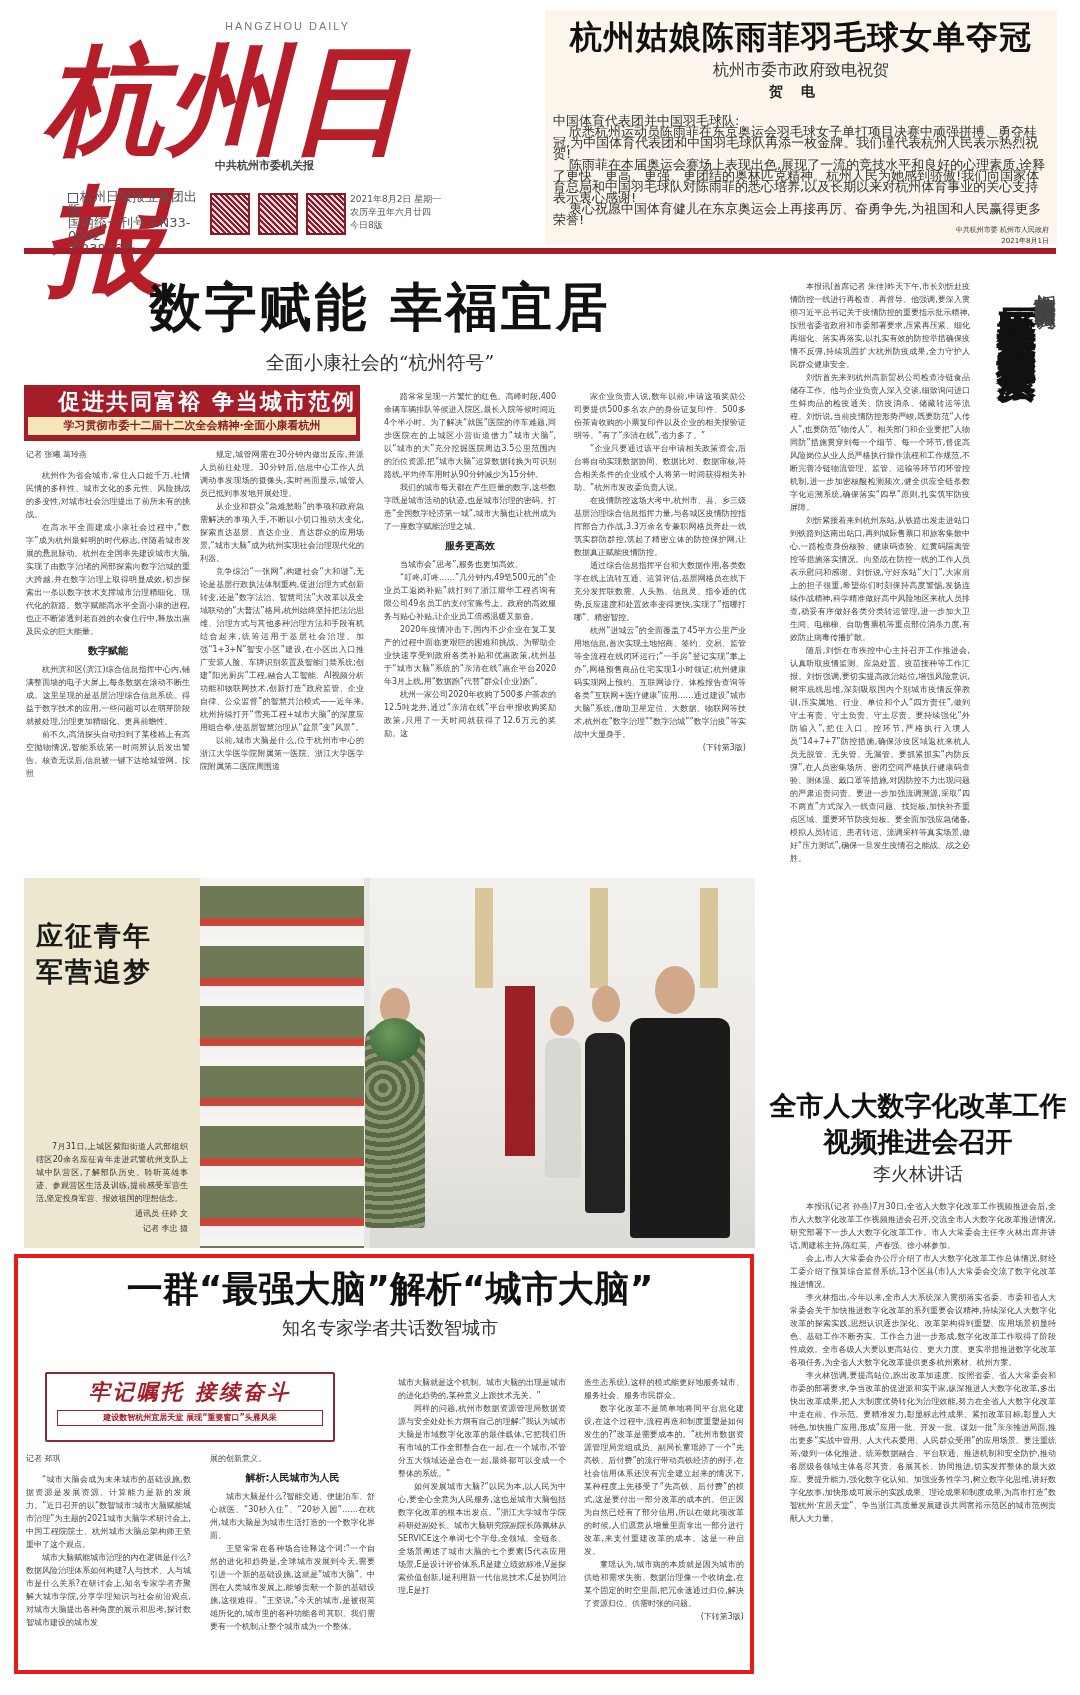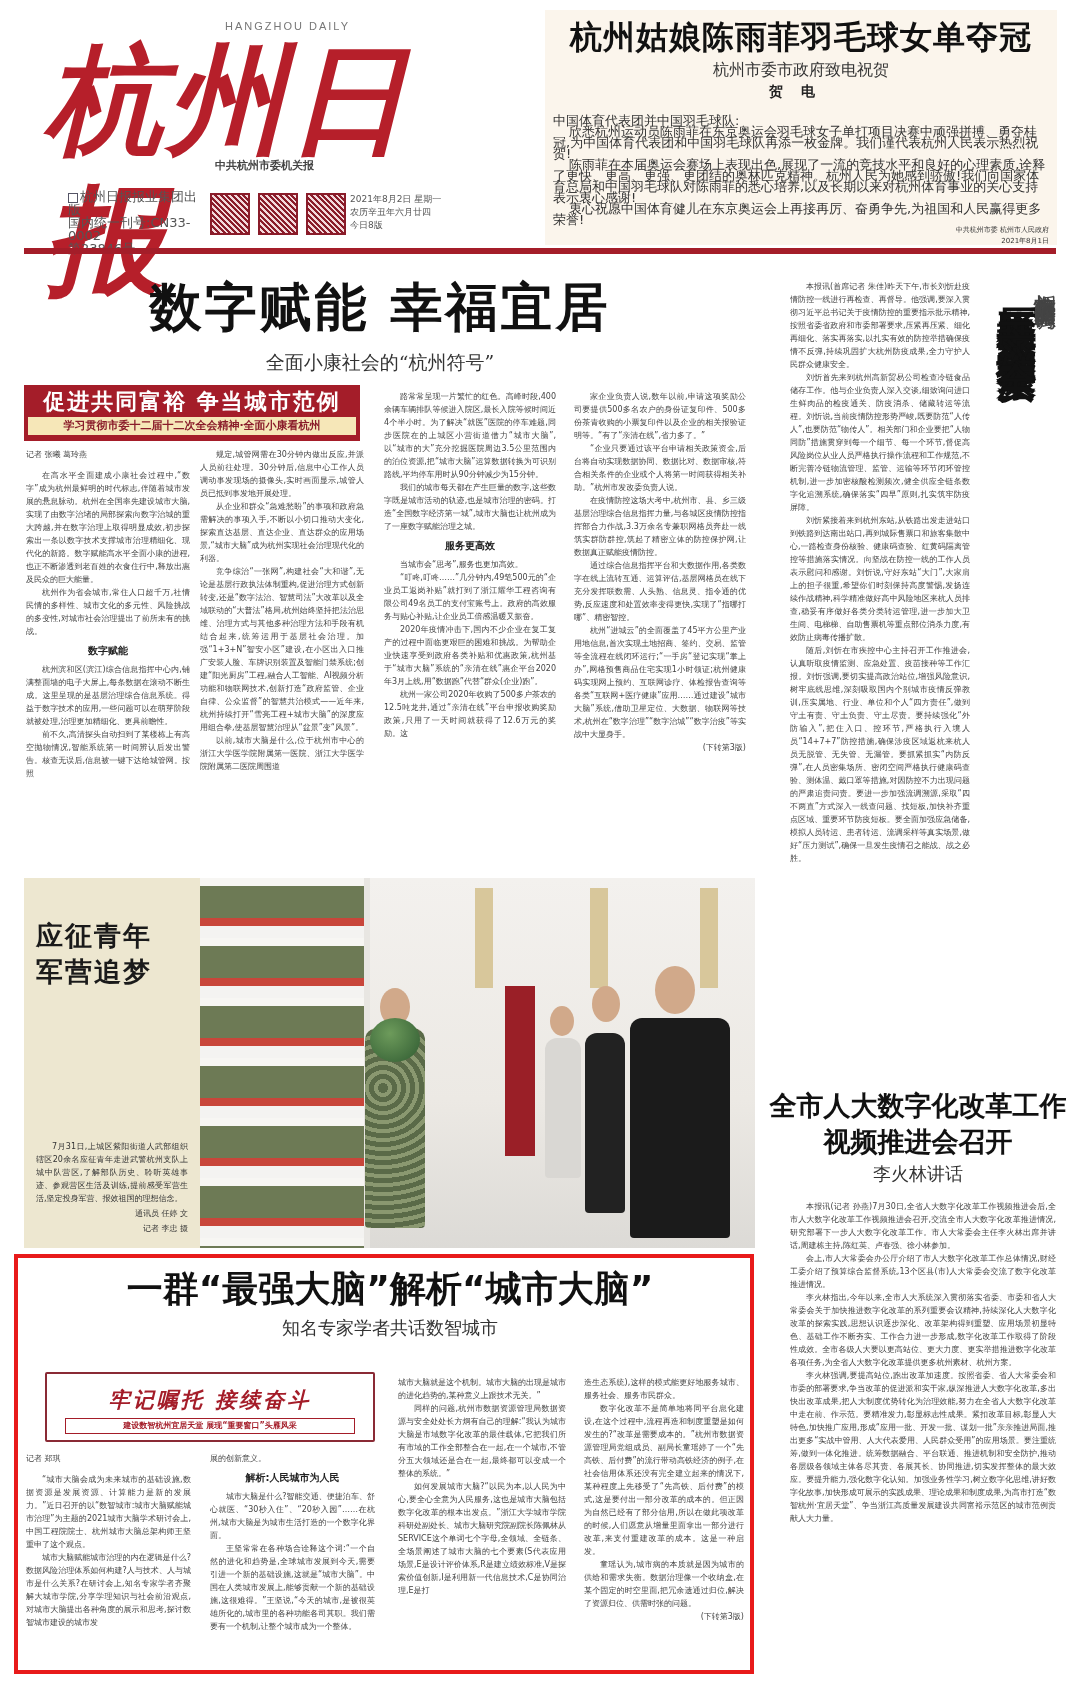--- a/index.html
+++ b/index.html
@@ -16,21 +16,21 @@
   .tg-head { font-size: 32px; font-weight: bold; color: #111; text-align: center; letter-spacing: 1px; line-height: 42px; }
   .tg-sub { font-family: "DejaVu Serif", serif; font-size: 16px; color: #333; text-align: center; margin-top: 2px; }
   .tg-label { font-size: 14px; font-weight: bold; text-align: center; letter-spacing: 18px; margin-top: 2px; }
   .tg-body { font-size: 13px; color: #333; line-height: 11px; margin-top: 14px; }
   .tg-body p { text-indent: 16px; }
   .tg-sign { text-align: right; font-size: 7px; color: #333; line-height: 11px; }
   .rule-red { left: 24px; top: 248px; width: 1032px; height: 6px; background: #a41d29; }
   .lead-head { left: 30px; top: 276px; width: 700px; text-align: center; font-size: 52px; font-weight: bold; color: #111; letter-spacing: 3px; line-height: 62px; }
   .lead-sub { left: 30px; top: 350px; width: 700px; text-align: center; font-family: "DejaVu Serif", serif; font-size: 19px; color: #333; }
   .banner { left: 24px; top: 385px; width: 336px; height: 56px; background: #a41d29; padding: 4px; }
-  .banner-t { color: #fff; font-size: 22px; font-weight: bold; text-align: center; letter-spacing: 2px; line-height: 26px; }
+  .banner-t { color: #fff; font-size: 22px; font-weight: bold; text-align: right; letter-spacing: 2px; line-height: 26px; }
   .banner-s { background: #f6e7b8; color: #8a1c2a; font-size: 11px; text-align: center; line-height: 18px; margin-top: 2px; font-weight: bold; }
   .col { font-size: 8px; line-height: 13px; color: #444; text-align: justify; overflow: hidden; }
   .col p { text-indent: 16px; }
   .col .byline { text-indent: 0; margin-bottom: 8px; }
   .col .subhead { text-indent: 0; text-align: center; font-weight: bold; font-size: 10px; margin: 6px 0; color: #222; }
   .cont { text-align: right; }
   .vert-head { left: 975px; top: 276px; width: 70px; writing-mode: vertical-rl; font-size: 40px; font-weight: bold; color: #111; letter-spacing: 2px; line-height: 56px; }
   .vert-sub { left: 1030px; top: 276px; width: 30px; writing-mode: vertical-rl; font-family: "DejaVu Serif", serif; font-size: 22px; color: #444; letter-spacing: 1px; }
   .photo-panel { left: 24px; top: 878px; width: 176px; height: 370px; background: #ede7d0; padding: 40px 12px; }
   .photo-title { font-size: 27px; font-weight: bold; color: #1a1a1a; line-height: 36px; letter-spacing: 2px; }
@@ -41,21 +41,21 @@
   .curtain { position: absolute; top: 10px; width: 18px; height: 100px; background: #d8c79b; }
   .door { position: absolute; left: 305px; top: 108px; width: 30px; height: 170px; background: #9a1f27; }
   .person { position: absolute; border-radius: 12px 12px 4px 4px; }
   .head { position: absolute; border-radius: 50%; background: #d1a98a; }
   .helmet { position: absolute; left: 170px; top: 140px; width: 50px; height: 44px; border-radius: 50%; background: radial-gradient(circle at 40% 35%,#6d9b5b,#2f5a31); }
   .sec2-head { left: 768px; top: 1088px; width: 300px; text-align: center; font-size: 27px; font-weight: bold; color: #111; line-height: 36px; }
   .sec2-sub { left: 768px; top: 1162px; width: 300px; text-align: center; font-family: "DejaVu Serif", serif; font-size: 18px; color: #333; }
   .highlight-box { left: 14px; top: 1254px; width: 740px; height: 420px; border: 4px solid #e81a1a; }
   .brain-head { left: 40px; top: 1266px; width: 700px; text-align: center; font-size: 36px; font-weight: bold; color: #111; line-height: 46px; }
   .brain-sub { left: 40px; top: 1316px; width: 700px; text-align: center; font-family: "DejaVu Serif", serif; font-size: 18px; color: #333; }
-  .stamp { left: 45px; top: 1372px; width: 330px; height: 70px; border: 2px solid #8a2a35; border-radius: 2px; padding: 12px; }
+  .stamp { left: 45px; top: 1372px; width: 290px; height: 70px; border: 2px solid #8a2a35; border-radius: 2px; padding: 4px; }
   .stamp-t { font-family: "DejaVu Serif", serif; font-style: italic; font-weight: bold; font-size: 21px; color: #a41d29; text-align: center; letter-spacing: 3px; }
   .stamp-s { font-size: 8px; color: #a41d29; text-align: center; border: 1px solid #a41d29; margin: 4px 6px 0; line-height: 14px; font-weight: bold; }
 </style>
 </head>
 <body>
 
 <div class="abs masthead-logo">
   <div class="en-name">HANGZHOU DAILY</div>
   <div class="cn-name">杭州日报</div>
   <div class="organ">中共杭州市委机关报</div>
@@ -92,22 +92,22 @@
 
 <div class="abs lead-head">数字赋能 幸福宜居</div>
 <div class="abs lead-sub">全面小康社会的“杭州符号”</div>
 <div class="abs banner">
   <div class="banner-t">促进共同富裕 争当城市范例</div>
   <div class="banner-s">学习贯彻市委十二届十二次全会精神·全面小康看杭州</div>
 </div>
 
 <div class="abs col" style="left:26px;top:448px;width:164px;height:420px;">
   <p class="byline">记者 张曦 葛玲燕</p>
+  <p>杭州作为省会城市,常住人口超千万,社情民情的多样性、城市文化的多元性、风险挑战的多变性,对城市社会治理提出了前所未有的挑战。</p>
   <p>在高水平全面建成小康社会过程中,“数字”成为杭州最鲜明的时代标志,伴随着城市发展的悬息脉动。杭州在全国率先建设城市大脑,实现了由数字治堵的局部探索向数字治城的重大跨越,并在数字治理上取得明显成效,初步探索出一条以数字技术支撑城市治理精细化、现代化的新路。数字赋能高水平全面小康的进程,也正不断渗透到老百姓的衣食住行中,释放出惠及民众的巨大能量。</p>
-  <p>杭州作为省会城市,常住人口超千万,社情民情的多样性、城市文化的多元性、风险挑战的多变性,对城市社会治理提出了前所未有的挑战。</p>
   <p class="subhead">数字赋能</p>
   <p>杭州滨和区(滨江)综合信息指挥中心内,铺满整面墙的电子大屏上,每条数据在滚动不断生成。这里呈现的是基层治理综合信息系统。得益于数字技术的应用,一些问题可以在萌芽阶段就被处理,治理更加精细化、更具前瞻性。</p>
   <p>前不久,高清探头自动扫到了某楼栋上有高空抛物情况,智能系统第一时间辨认后发出警告。核查无误后,信息被一键下达给城管网。按照</p>
 </div>
 <div class="abs col" style="left:200px;top:448px;width:164px;height:420px;">
   <p>规定,城管网需在30分钟内做出反应,并派人员前往处理。30分钟后,信息中心工作人员调动事发现场的摄像头,实时画面显示,城管人员已抵到事发地开展处理。</p>
   <p>从企业和群众“急难愁盼”的事项和政府急需解决的事项入手,不断以小切口推动大变化,探索直达基层、直达企业、直达群众的应用场景,“城市大脑”成为杭州实现社会治理现代化的利器。</p>
   <p>竞争综治“一张网”,构建社会“大和谐”,无论是基层行政执法体制重构,促进治理方式创新转变,还是“数字法治、智慧司法”大改革以及全域联动的“大普法”格局,杭州始终坚持把法治思维、治理方式与其他多种治理方法和手段有机结合起来,统筹运用于基层社会治理。加强“1+3+N”智安小区”建设,在小区出入口推广安装人脸、车牌识别装置及智能门禁系统;创建“阳光厨房”工程,融合人工智能、AI视频分析功能和物联网技术,创新打造“政府监管、企业自律、公众监督”的智慧共治模式——近年来,杭州持续打开“雪亮工程+城市大脑”的深度应用组合拳,使基层智慧治理从“盆景”变“风景”。</p>
   <p>以前,城市大脑是什么,位于杭州市中心的浙江大学医学院附属第一医院、浙江大学医学院附属第二医院周围道</p>
 </div>

